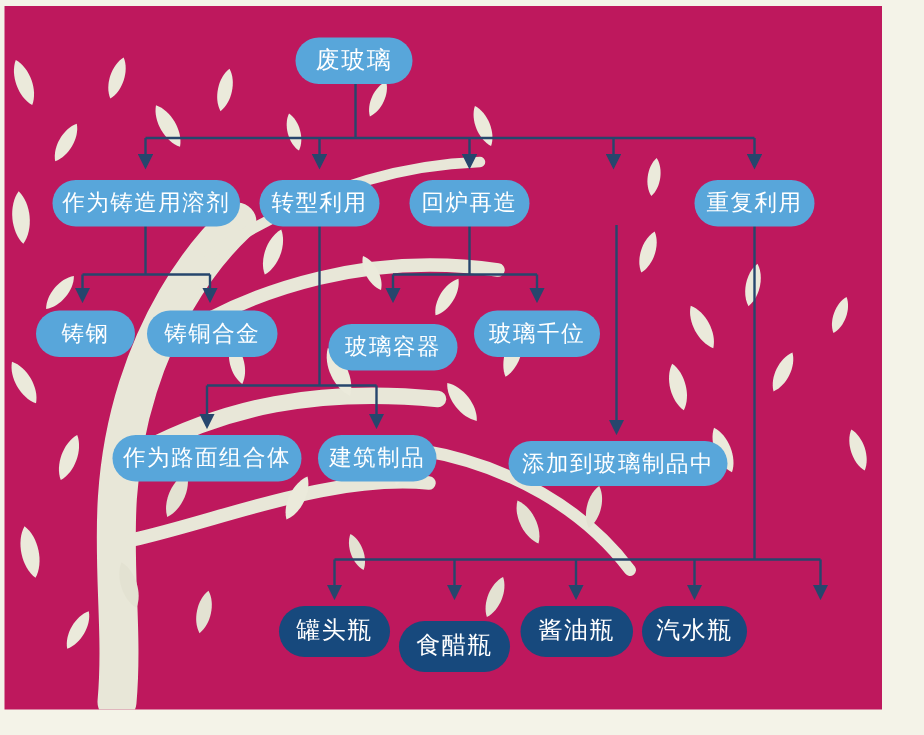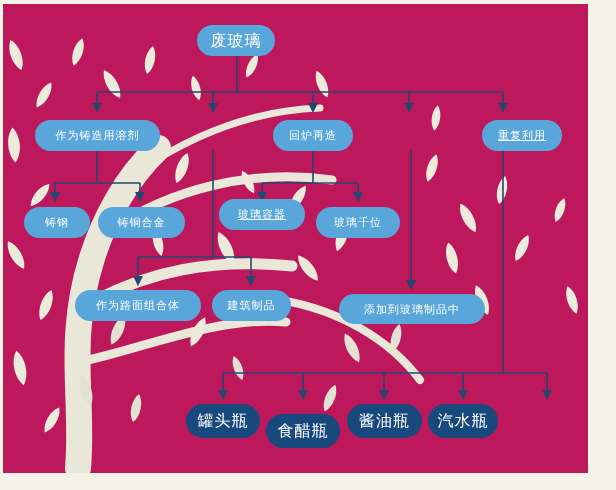--- a/index.html
+++ b/index.html
@@ -10,21 +10,21 @@
   }
   .panel{
     position:absolute;left:3px;top:4px;width:585px;height:469px;
     background:#be185d;overflow:hidden;
   }
   .stage{position:absolute;left:-3px;top:-4px;width:616px;height:490px;}
   svg.layer{position:absolute;left:0;top:0;pointer-events:none;}
   .node{
     position:absolute;display:flex;align-items:center;justify-content:center;
     color:#ffffff;text-align:center;white-space:nowrap;
-    letter-spacing:1px;font-size:11px;line-height:1;
+    letter-spacing:1px;font-size:15px;line-height:1;
     border-radius:16px;
   }
   .node.light{background:#58a6da;}
   .node.dark{background:#17497d;border-radius:17px;font-size:16px;}
   .node.root{font-size:16px;}
 </style>
 </head>
 <body>
 
 <div class="panel">
@@ -125,26 +125,27 @@
         <path d="M303,373 V398" marker-end="url(#arw)"></path>
         <path d="M384,373 V398" marker-end="url(#arw)"></path>
         <path d="M463,373 V398" marker-end="url(#arw)"></path>
         <path d="M547,373 V398" marker-end="url(#arw)"></path>
       </g>
     </svg>
 
     <div class="node light root" style="left:197px;top:25px;width:78px;height:31px;">废玻璃</div>
 
     <div class="node light" style="left:35px;top:120px;width:125px;height:31px;">作为铸造用溶剂</div>
+    <div class="node light" style="left:173px;top:120px;width:80px;height:31px;">转型利用</div>
     <div class="node light" style="left:273px;top:120px;width:80px;height:31px;">回炉再造</div>
-    <div class="node light" style="left:482px;top:120px;width:80px;height:31px;text-decoration:underline;">重复利用</div>
+    <div class="node light" style="left:463px;top:120px;width:80px;height:31px;">重复利用</div>
 
     <div class="node light" style="left:24px;top:207px;width:66px;height:31px;">铸钢</div>
     <div class="node light" style="left:98px;top:207px;width:87px;height:31px;">铸铜合金</div>
-    <div class="node light" style="left:219px;top:199px;width:86px;height:31px;text-decoration:underline;">玻璃容器</div>
+    <div class="node light" style="left:219px;top:216px;width:86px;height:31px;">玻璃容器</div>
     <div class="node light" style="left:316px;top:207px;width:84px;height:31px;">玻璃千位</div>
 
     <div class="node light" style="left:75px;top:290px;width:126px;height:31px;">作为路面组合体</div>
     <div class="node light" style="left:212px;top:290px;width:79px;height:31px;">建筑制品</div>
     <div class="node light" style="left:339px;top:294px;width:146px;height:30px;">添加到玻璃制品中</div>
 
     <div class="node dark" style="left:186px;top:404px;width:74px;height:34px;">罐头瓶</div>
     <div class="node dark" style="left:266px;top:414px;width:74px;height:34px;">食醋瓶</div>
     <div class="node dark" style="left:347px;top:404px;width:75px;height:34px;">酱油瓶</div>
     <div class="node dark" style="left:428px;top:404px;width:70px;height:34px;">汽水瓶</div>

